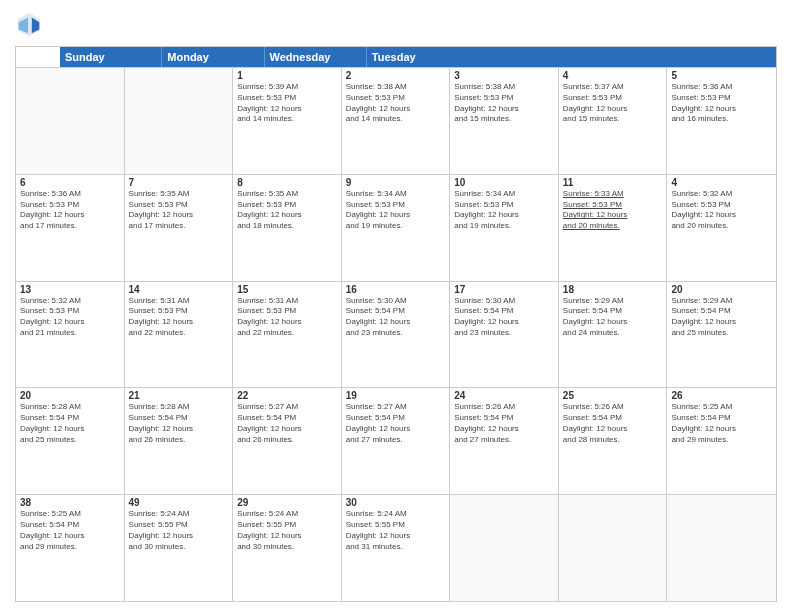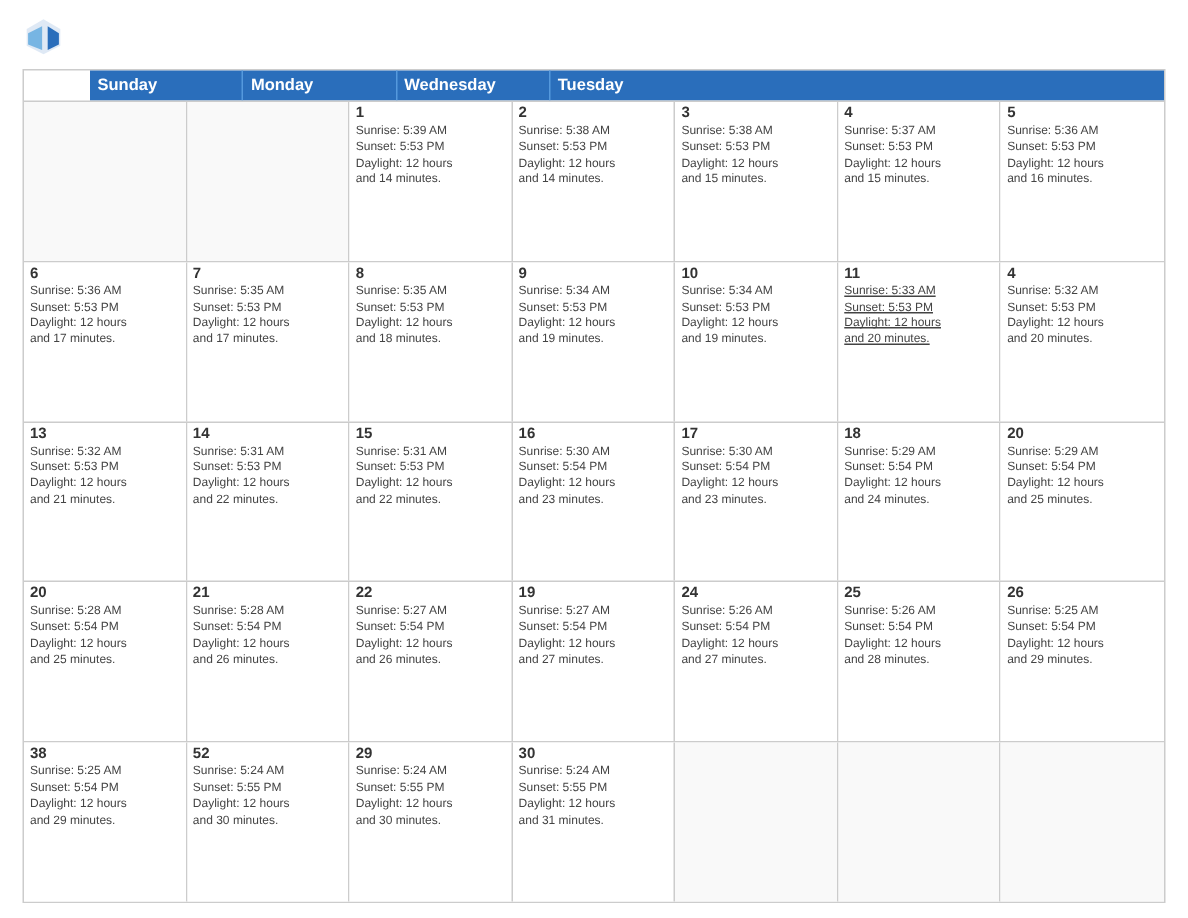--- a/index.html
+++ b/index.html
@@ -340,21 +340,21 @@
         </div>
         <div class="cal-row">
           <div class="cal-cell">
             <div class="day-num">38</div>
             <div class="day-info" style="white-space: pre-line;">Sunrise: 5:25 AM
 Sunset: 5:54 PM
 Daylight: 12 hours
 and 29 minutes.</div>
           </div>
           <div class="cal-cell">
-            <div class="day-num">52</div>
+            <div class="day-num">49</div>
             <div class="day-info" style="white-space: pre-line;">Sunrise: 5:24 AM
 Sunset: 5:55 PM
 Daylight: 12 hours
 and 30 minutes.</div>
           </div>
           <div class="cal-cell">
             <div class="day-num">29</div>
             <div class="day-info" style="white-space: pre-line;">Sunrise: 5:24 AM
 Sunset: 5:55 PM
 Daylight: 12 hours

